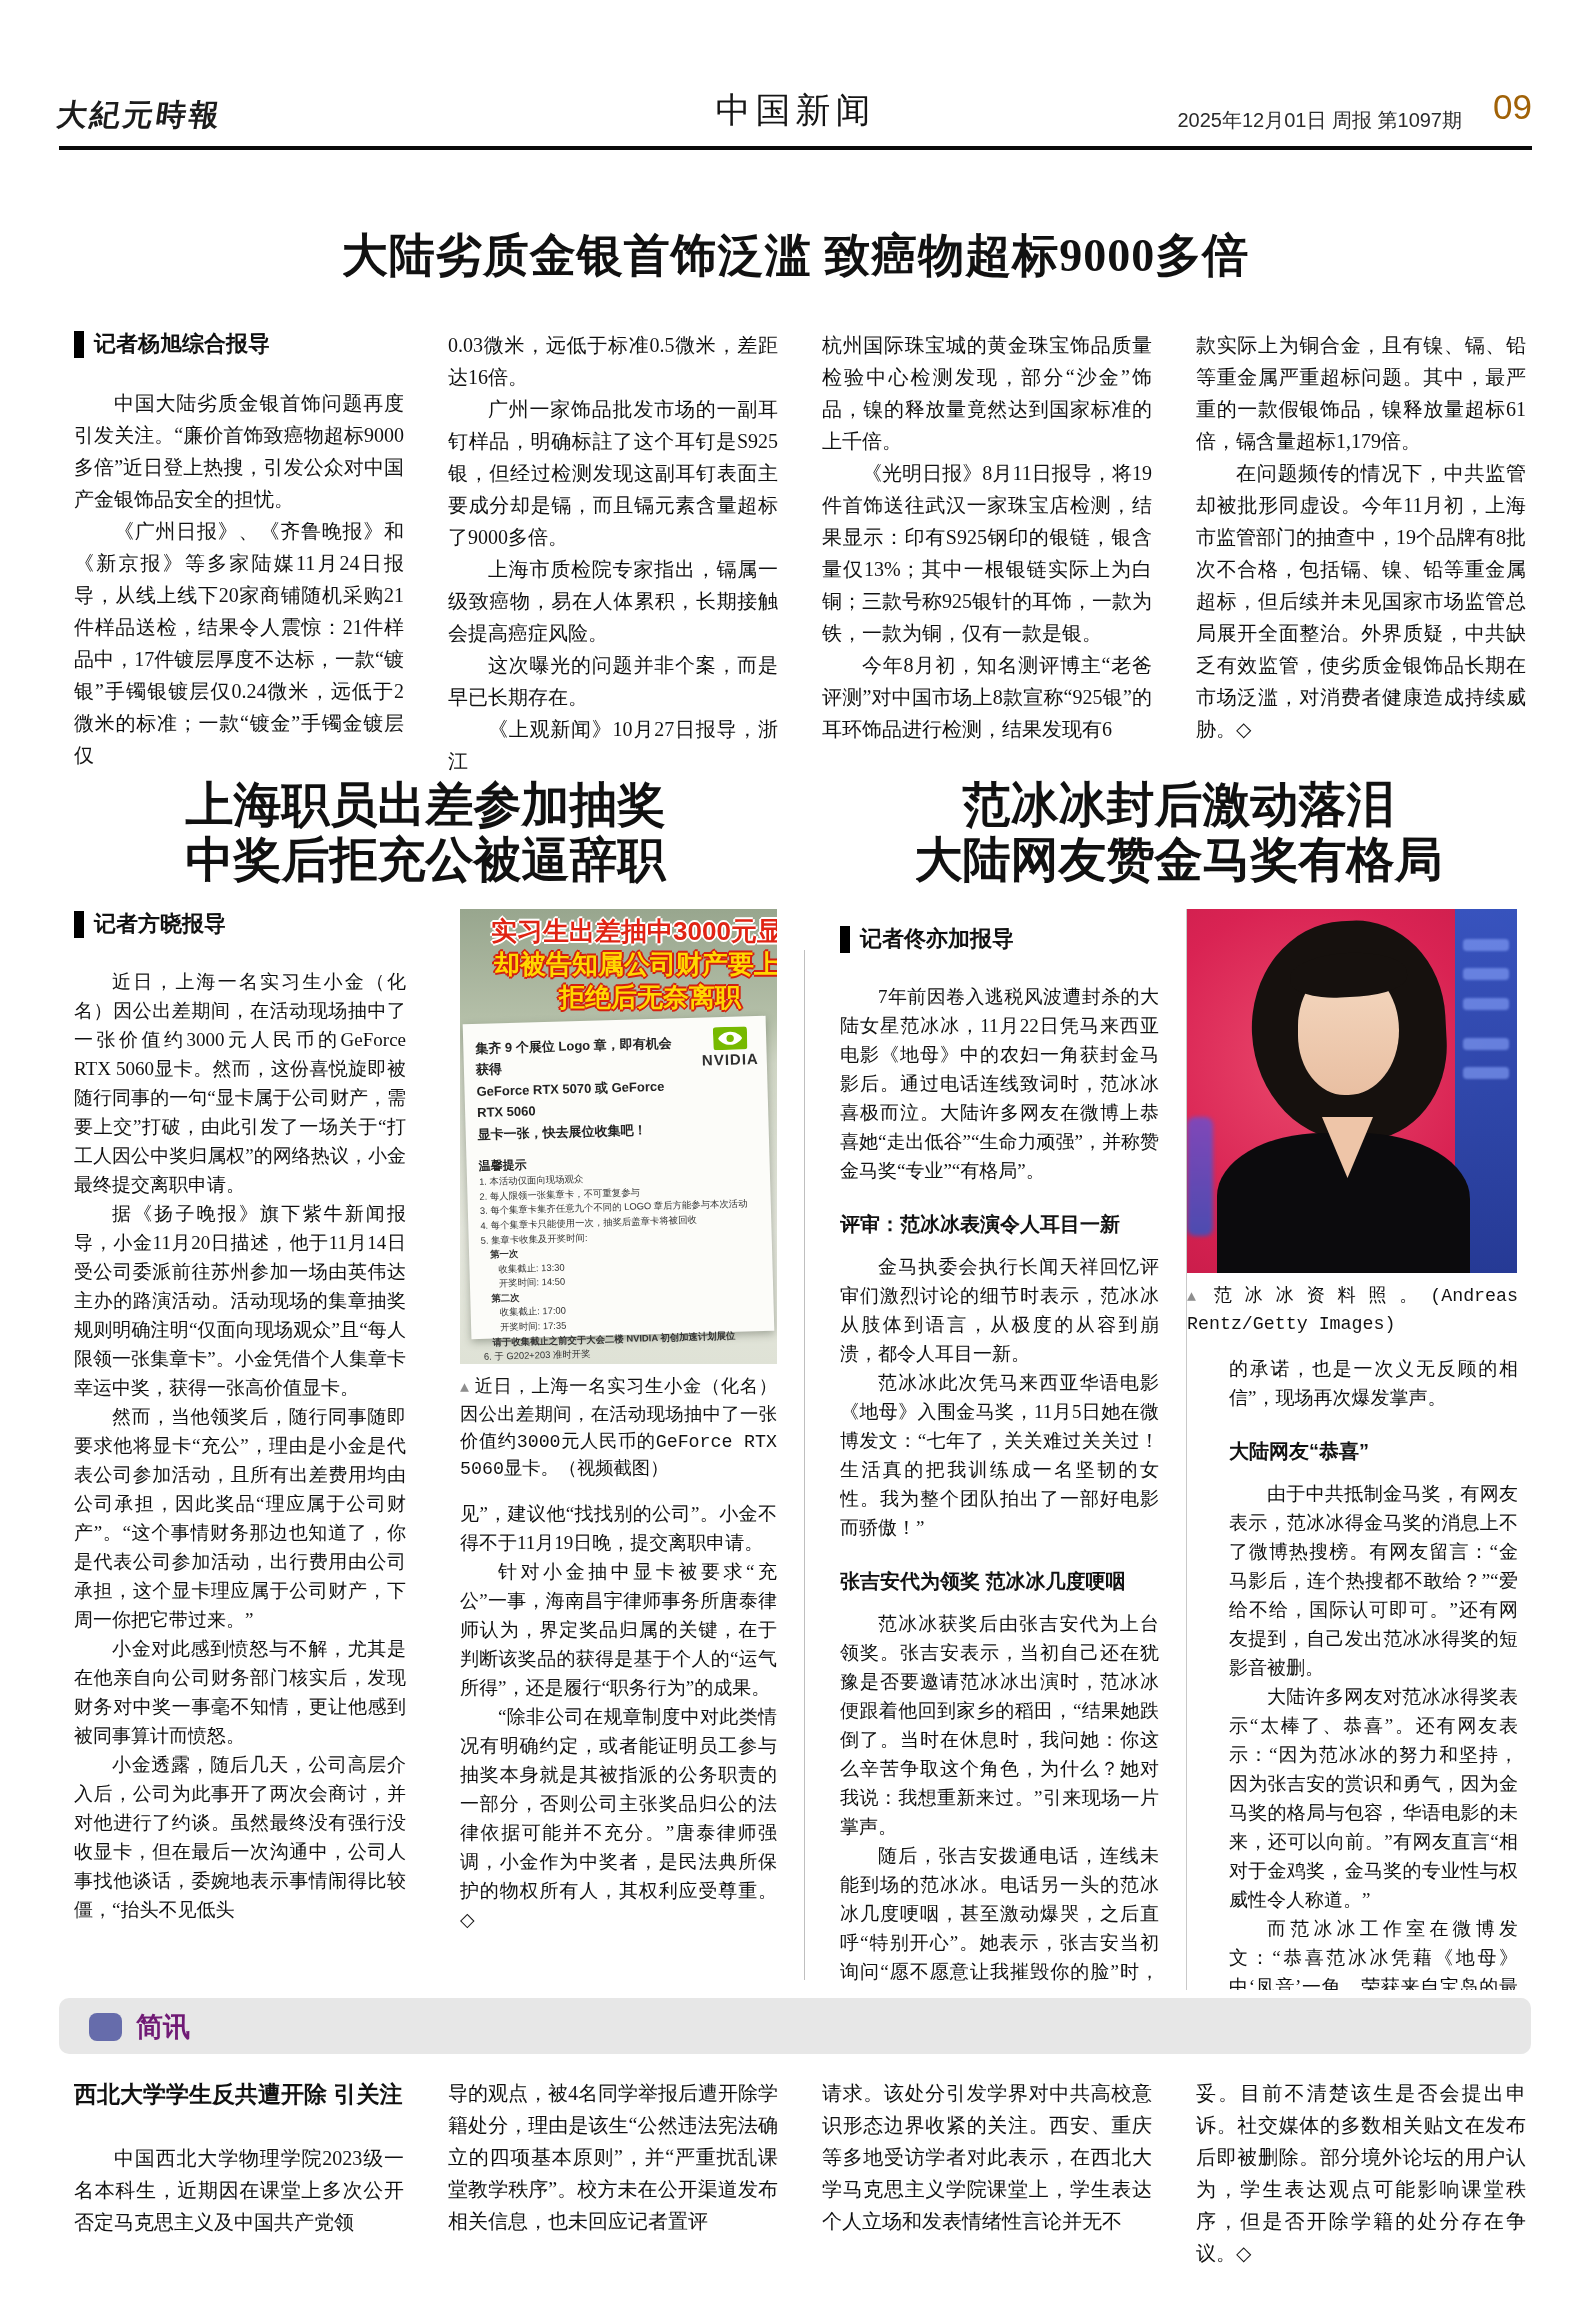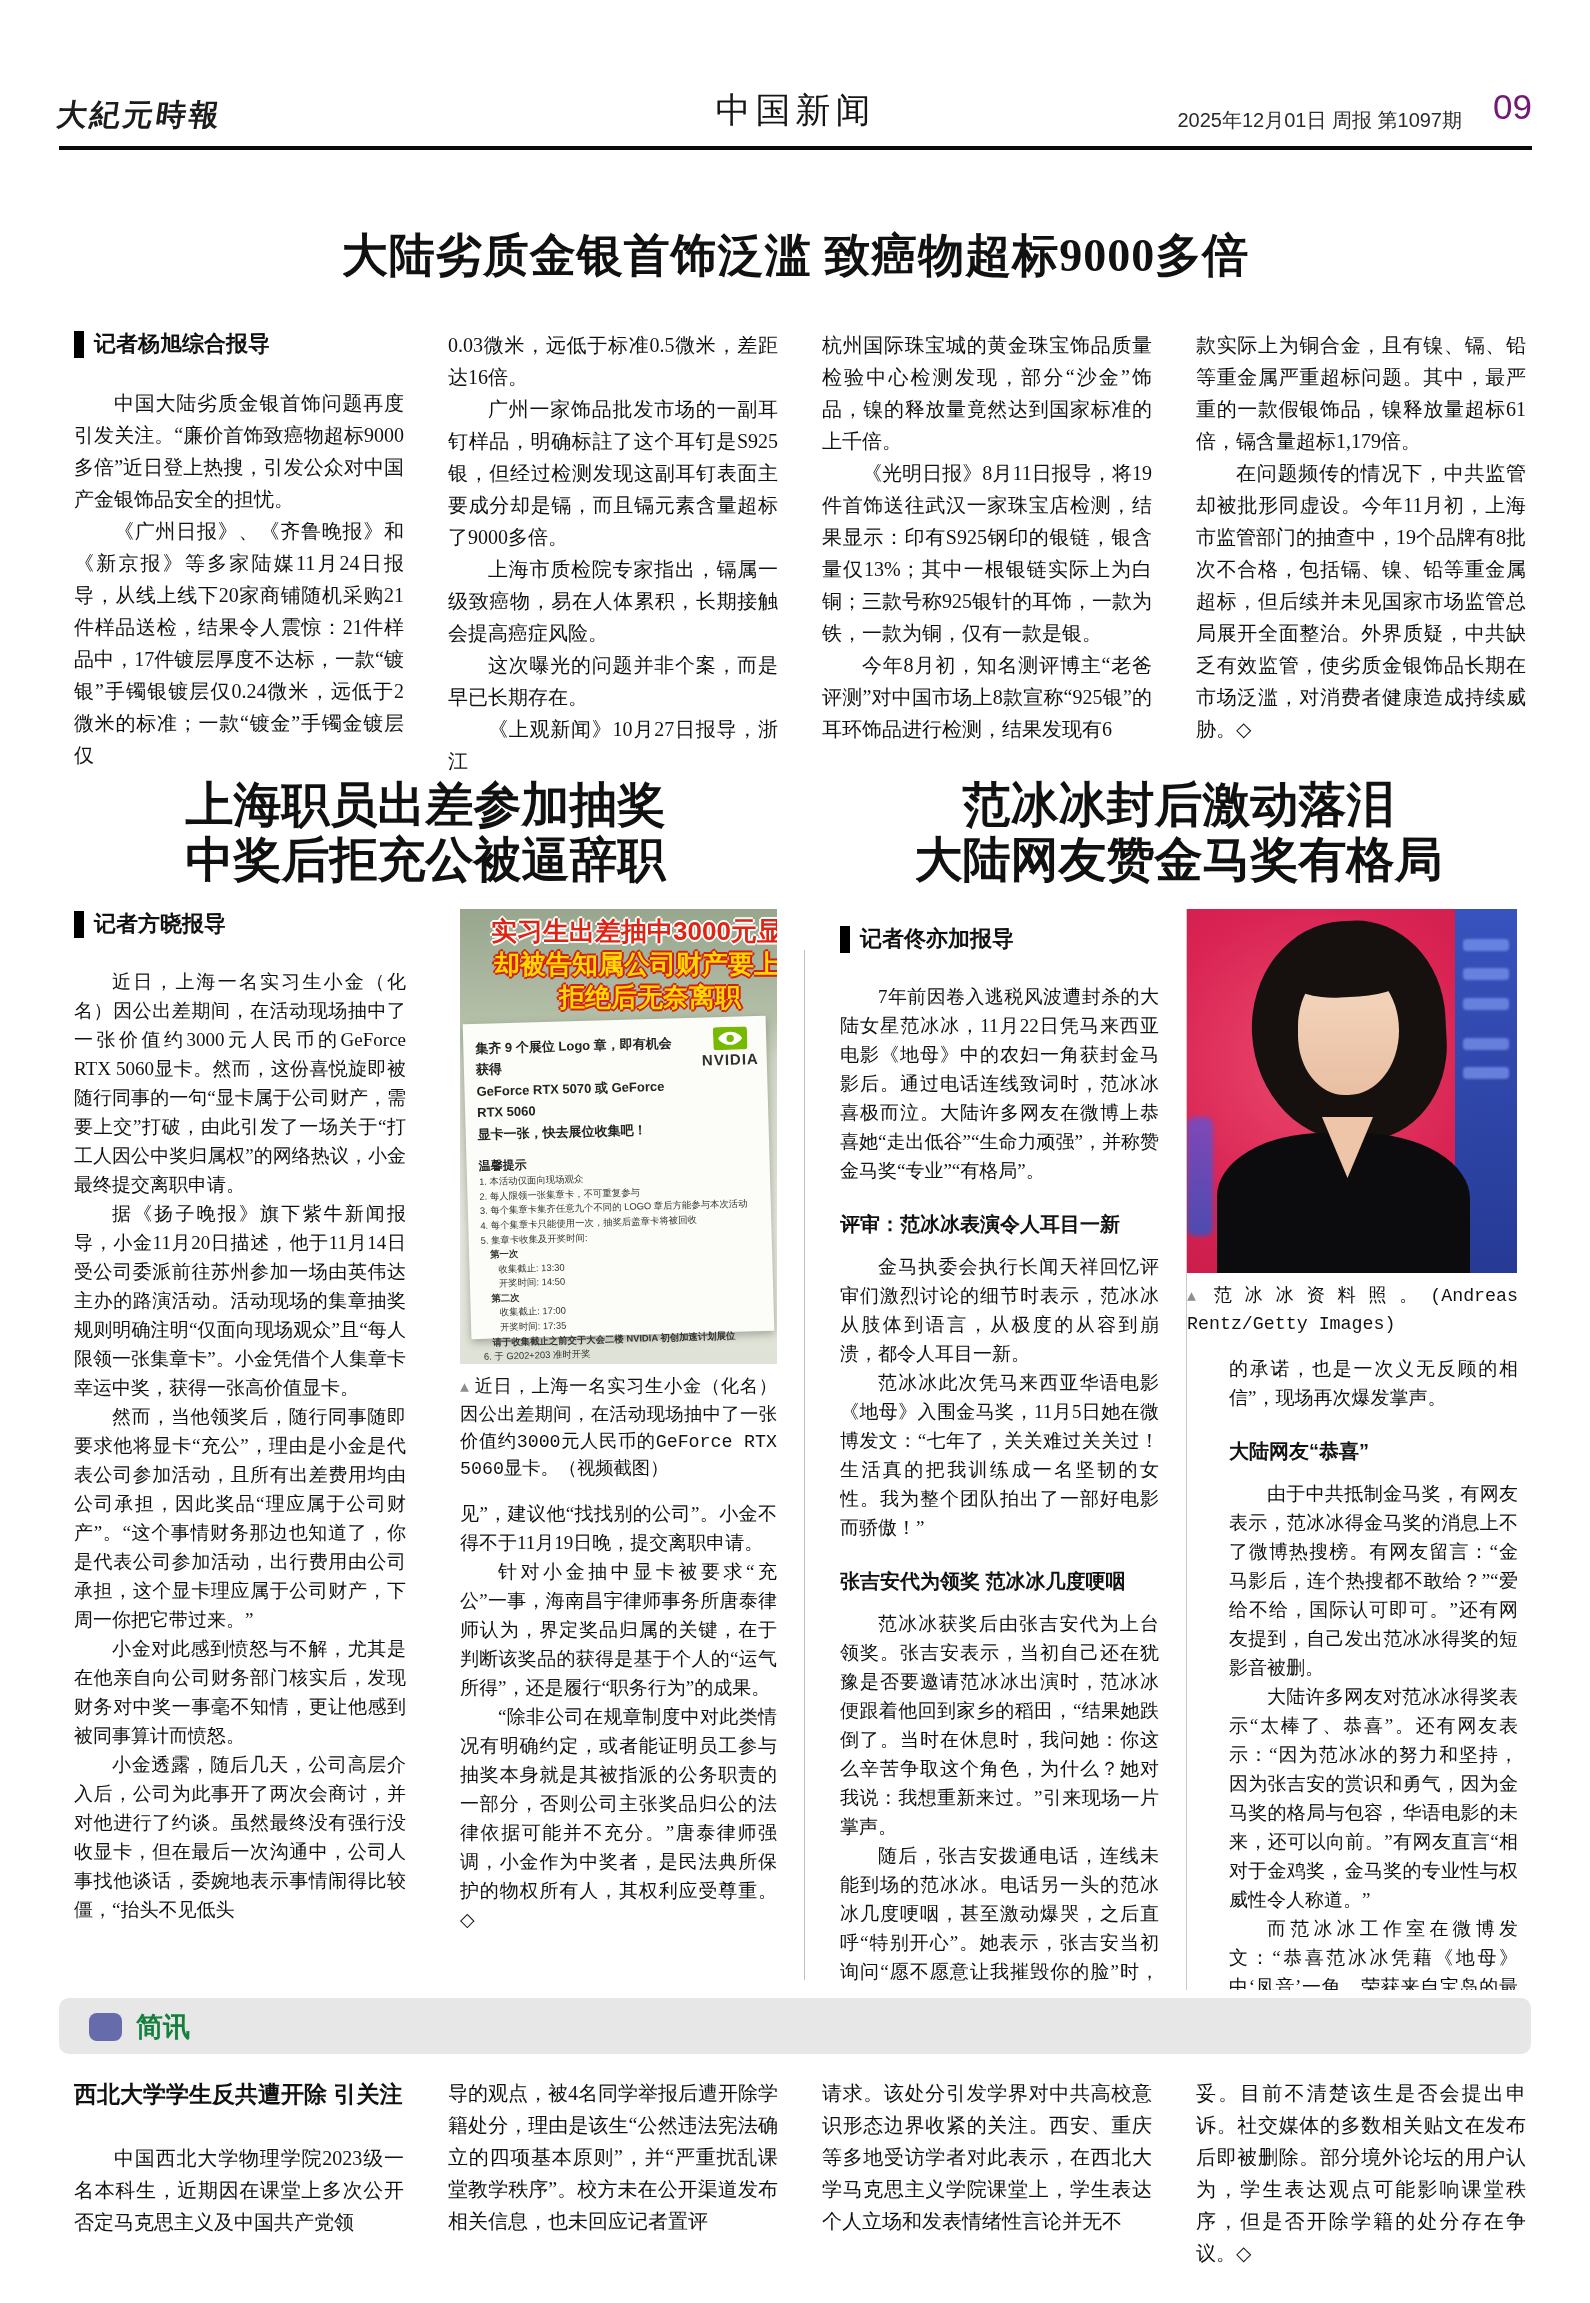--- a/index.html
+++ b/index.html
@@ -6,21 +6,21 @@
   .page{position:relative;width:1591px;height:2304px;margin:0 auto;background:#ffffff;
         font-family:"Liberation Serif","DejaVu Serif",serif;color:#111;overflow:hidden;}
 
   
   .masthead{position:absolute;left:57px;top:95px;font-size:30px;font-weight:bold;
             transform:skewX(-8deg);letter-spacing:3px;color:#1c1c1c;}
   .section-title{position:absolute;left:0;right:0;top:87px;text-align:center;font-size:35px;
             font-family:"Liberation Sans","DejaVu Sans",sans-serif;letter-spacing:5px;color:#151515;}
   .dateline{position:absolute;right:129px;top:107px;font-size:20px;color:#2a2a2a;
             font-family:"Liberation Sans","DejaVu Sans",sans-serif;}
-  .page-number{position:absolute;right:59px;top:87px;font-size:35px;color:#701a75;
+  .page-number{position:absolute;right:59px;top:87px;font-size:35px;color:#a16207;
             font-family:"Liberation Sans","DejaVu Sans",sans-serif;}
   .header-rule{position:absolute;left:59px;right:59px;top:146px;height:4px;background:#0a0a0a;}
 
   
   .lead-headline{position:absolute;left:0;right:0;top:194px;text-align:center;
             font-size:46px;font-weight:bold;letter-spacing:1px;white-space:nowrap;}
   .lead-cols{position:absolute;left:74px;top:329px;width:1448px;display:flex;gap:44px;}
   .col{width:330px;flex:0 0 330px;}
 
   p.body{margin:0;font-size:20px;line-height:32px;text-align:justify;text-indent:2em;}
@@ -90,21 +90,21 @@
       border-radius:42% 44% 0 0;}
   .fan-neck{position:absolute;left:135px;bottom:95px;width:51px;height:61px;background:#eec5a8;
       clip-path:polygon(0 0,100% 0,50% 100%);}
 
   
   .briefs-bar{position:absolute;left:59px;top:1998px;width:1472px;height:56px;
       background:#e7e7e7;border-radius:10px;}
   .briefs-icon{position:absolute;left:30px;top:15px;width:33px;height:28px;
       background:#666cab;border-radius:8px;}
   .briefs-label{position:absolute;left:77px;top:11px;font-size:27px;font-weight:bold;
-      font-family:"Liberation Sans","DejaVu Sans",sans-serif;color:#15803d;}
+      font-family:"Liberation Sans","DejaVu Sans",sans-serif;color:#701a75;}
   .briefs-cols{position:absolute;left:74px;top:2077px;width:1448px;display:flex;gap:44px;}
   .briefs-cols p.body{font-size:20px;line-height:32px;}
   .briefs-title{font-family:"Liberation Sans","DejaVu Sans",sans-serif;font-weight:bold;
       font-size:23px;margin:2px 0 32px;}
 </style>
 </head>
 <body>
 
 <div class="page">
 

